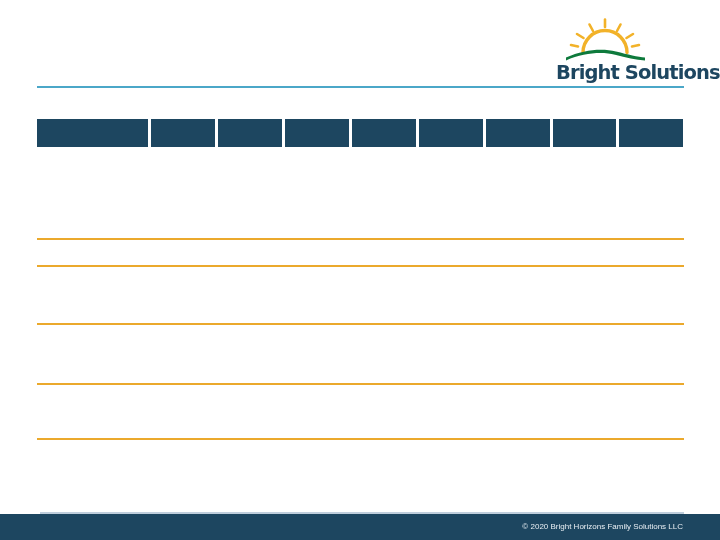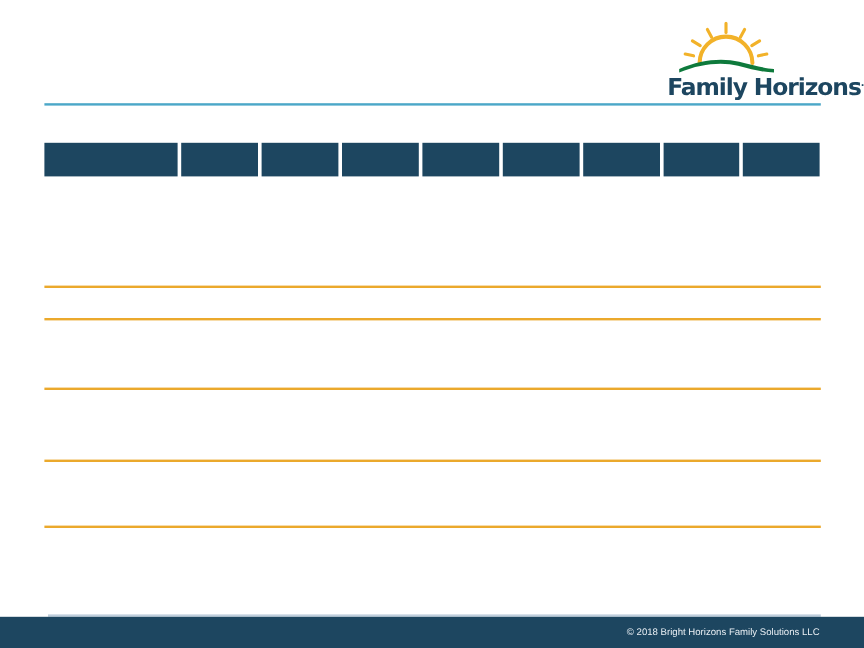--- a/index.html
+++ b/index.html
@@ -154,21 +154,21 @@
           <line x1="9" y1="27" x2="16" y2="28.5"></line>
           <line x1="77" y1="27" x2="70" y2="28.5"></line>
         </g>
 
         <path d="M21 34.5 A22 22 0 0 1 65 34.5" fill="none" stroke="#F2B229" stroke-width="3.4" stroke-linecap="round"></path>
 
         <path d="M4 39.5 C22 31.5, 40 30, 54 33.5 C66 36.5, 76 39, 83 39.6 L83 42.5 C74 42.2, 64 39.8, 53 36.8 C40 33.4, 22 34.8, 4 42.4 Z" fill="#0E7A3C"></path>
       </svg>
     </div>
     <div class="logo-wordmark">
-      <span class="logo-wordmark-text"><span>Family Horizons</span><span class="logo-tm">.</span></span>
+      <span class="logo-wordmark-text"><span>Bright Solutions</span><span class="logo-tm">.</span></span>
     </div>
   </div>
 
   <div class="rule-teal-top"></div>
 
   <div class="header-band">
     <div class="header-cell" style="width:111px">
         <span class="header-cell-label"></span>
       </div>
     <div class="header-cell" style="width:64px">
@@ -200,15 +200,15 @@
   <div class="body-region"></div>
 
   <div class="gold-rule" style="top:238px"></div>
   <div class="gold-rule" style="top:265px"></div>
   <div class="gold-rule" style="top:323px"></div>
   <div class="gold-rule" style="top:383px"></div>
   <div class="gold-rule" style="top:438px"></div>
 
   <div class="footer-accent"></div>
   <div class="footer-bar"></div>
-  <div class="footer-copyright">© 2018 Bright Horizons Family Solutions LLC</div>
+  <div class="footer-copyright">© 2020 Bright Horizons Family Solutions LLC</div>
 
 </div>
 
 </body></html>

